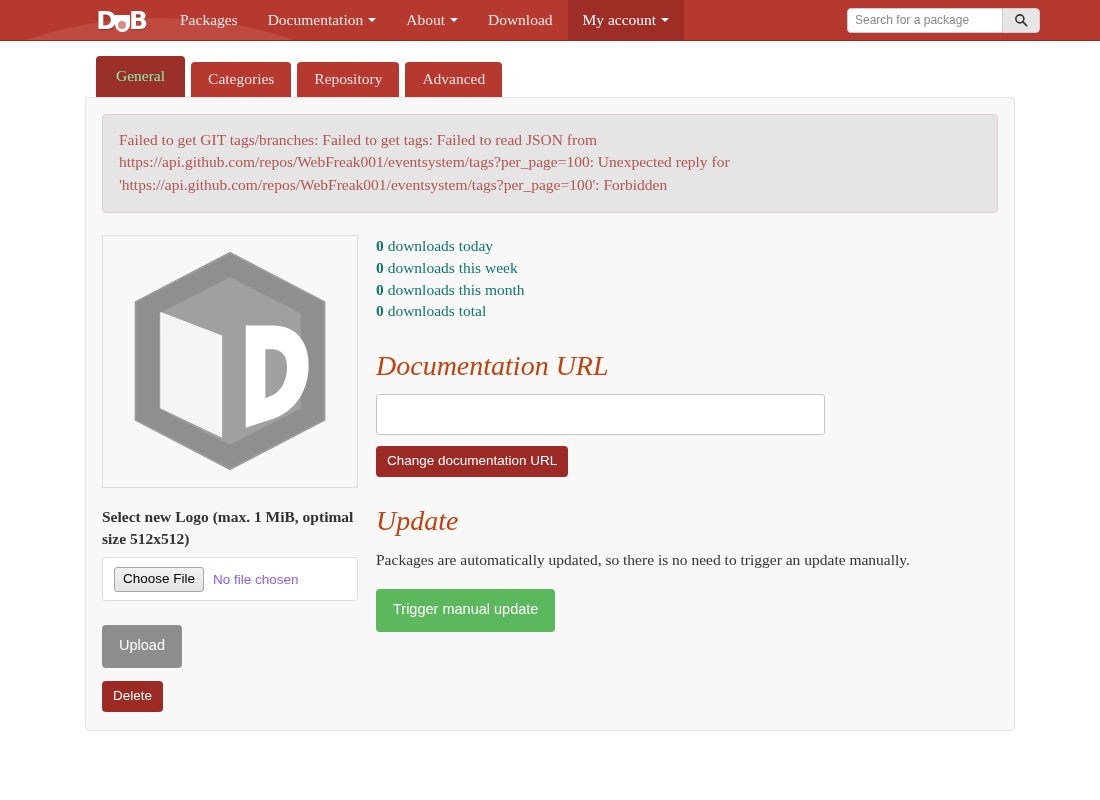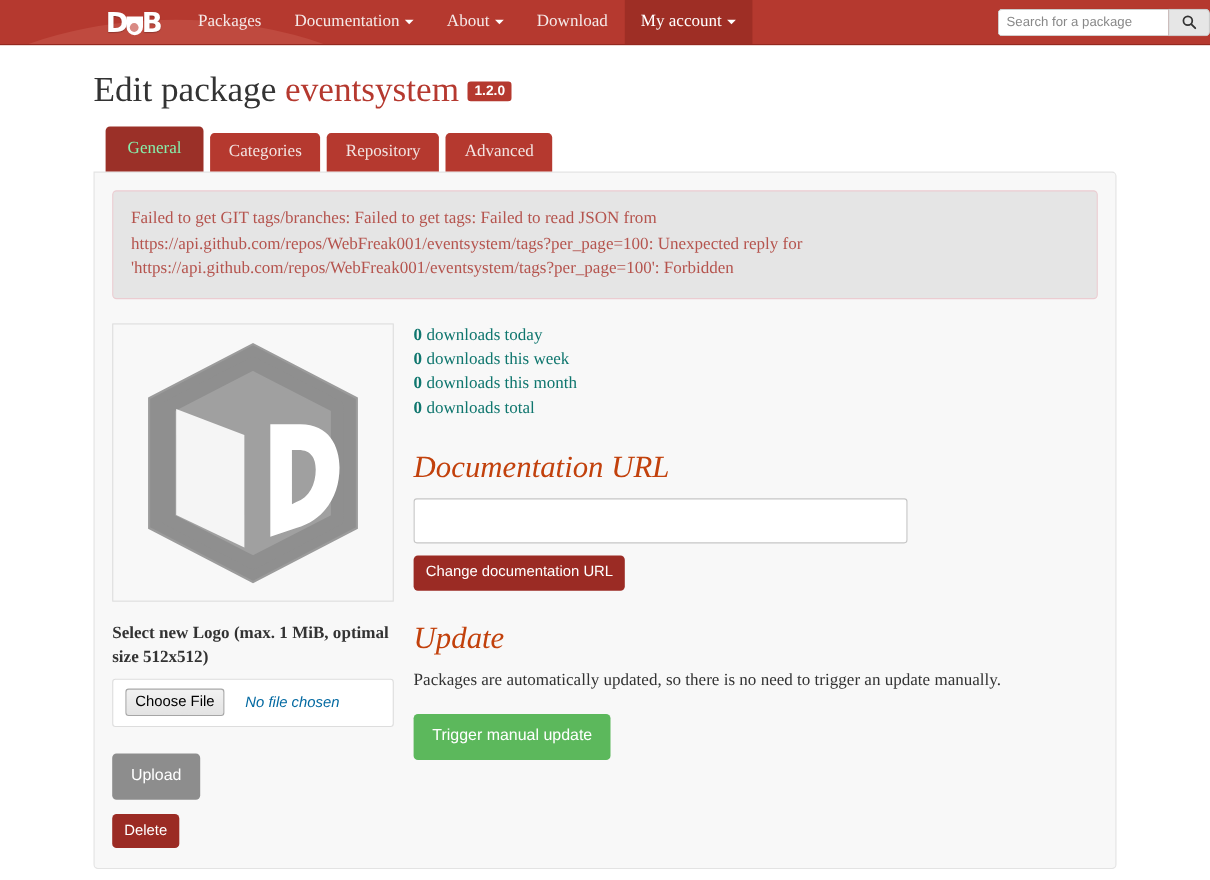--- a/index.html
+++ b/index.html
@@ -105,20 +105,21 @@
     border-right: 4px solid transparent;
     border-top: 4px solid #ffffff;
   }
 
   .nav-search {
     position: relative;
     z-index: 2;
     margin-left: auto;
     display: flex;
     align-items: center;
+    padding-right: 60px;
     justify-content: center;
   }
   .search-wrap {
     display: flex;
     border-radius: 4px;
     overflow: hidden;
     box-shadow: inset 0 1px 1px rgba(0,0,0,0.08);
   }
   .search-input {
     width: 155px;
@@ -264,23 +265,22 @@
     background: linear-gradient(#f2f2f2, #e3e3e3);
     border: 1px solid #a6a6a6;
     border-radius: 3px;
     padding: 2px 8px 3px 8px;
     cursor: pointer;
     line-height: 1.35;
   }
   .fake-file-name {
     font-family: "Liberation Sans", sans-serif;
     font-size: 13.5px;
-    color: #0369a1;
-    margin-left: 19px;
-    font-style: italic;
+    color: #8b5cf6;
+    margin-left: 9px;
   }
 
   .btn {
     display: inline-block;
     font-family: "Liberation Sans", sans-serif;
     border: none;
     border-radius: 4px;
     color: #ffffff;
     cursor: pointer;
     line-height: 1.35;
@@ -388,24 +388,20 @@
           <circle cx="6.7" cy="6.7" r="4.6" fill="none" stroke="#333" stroke-width="1.8"></circle>
           <line x1="10.2" y1="10.2" x2="14.4" y2="14.4" stroke="#333" stroke-width="2" stroke-linecap="round"></line>
         </svg>
       </button>
     </div>
   </div>
 </div>
 
 <div class="container">
 
-  <h1 class="page-title">
-    <span>Edit package</span>
-    <span class="pkg-name">eventsystem</span><span class="version-badge">1.2.0</span>
-  </h1>
 
   <ul class="tabs">
     <li class="tab active">
       <span>General</span>
     </li>
     <li class="tab">
       <span>Categories</span>
     </li>
     <li class="tab">
       <span>Repository</span>

